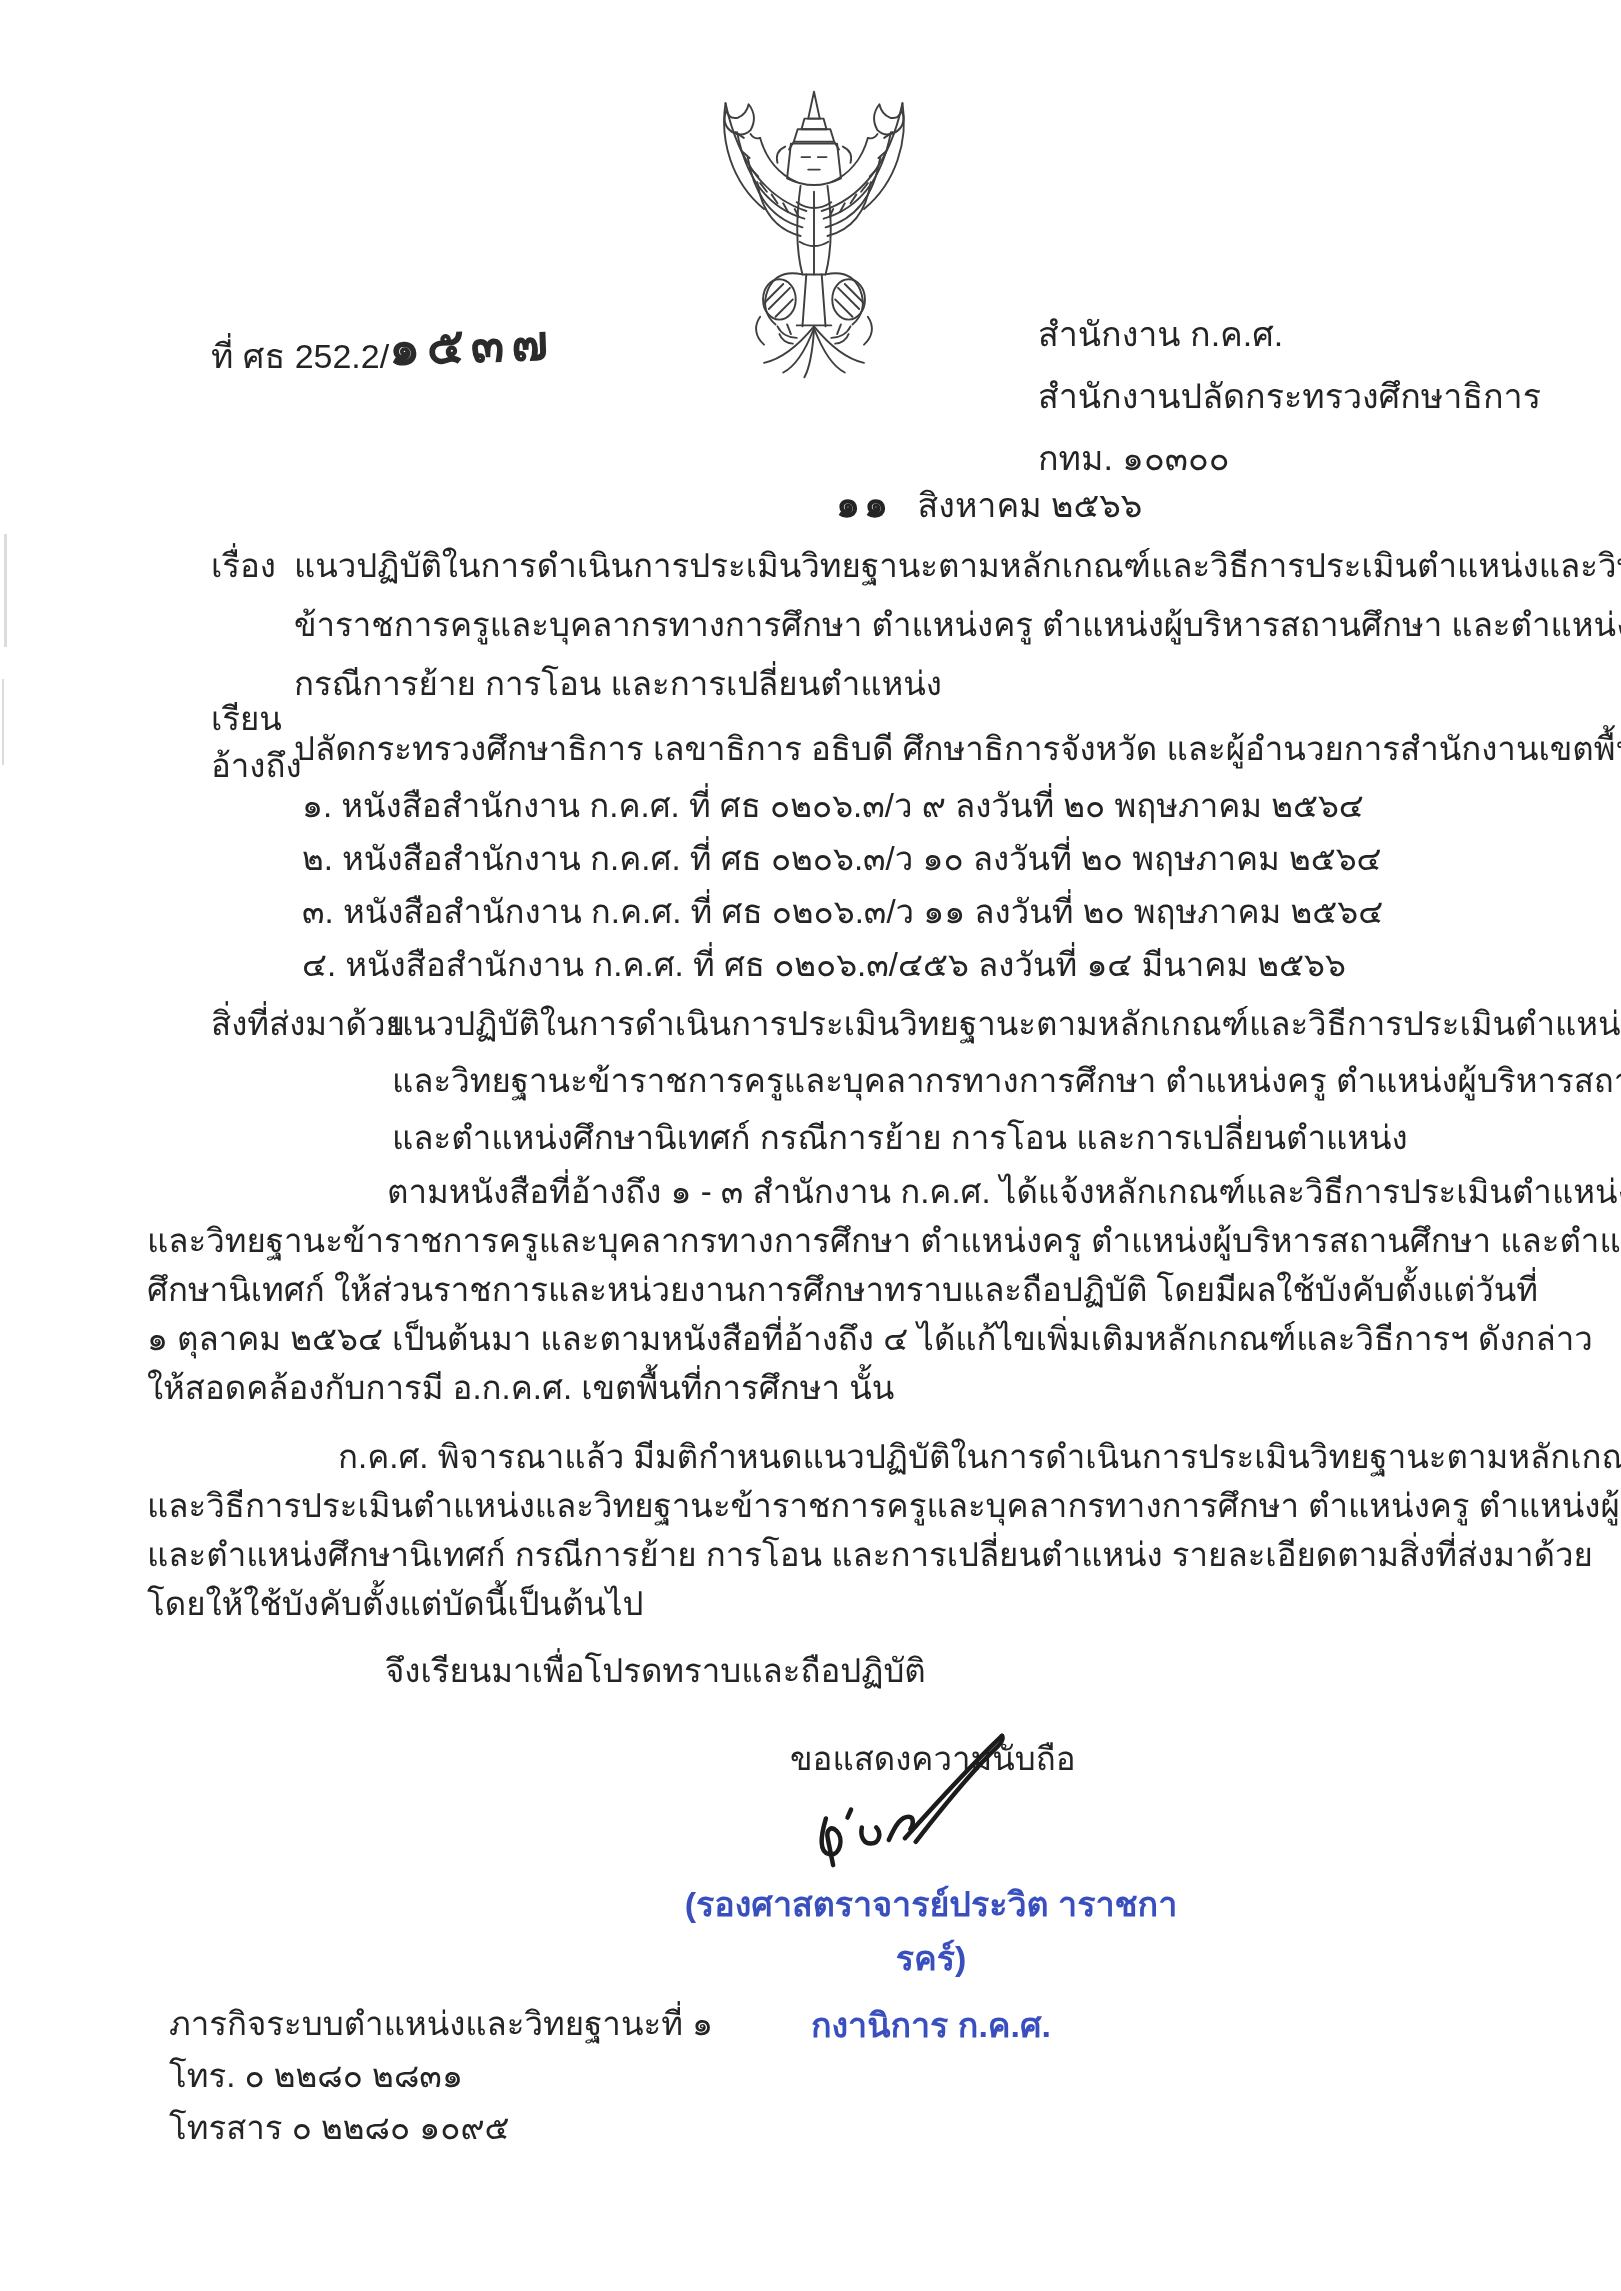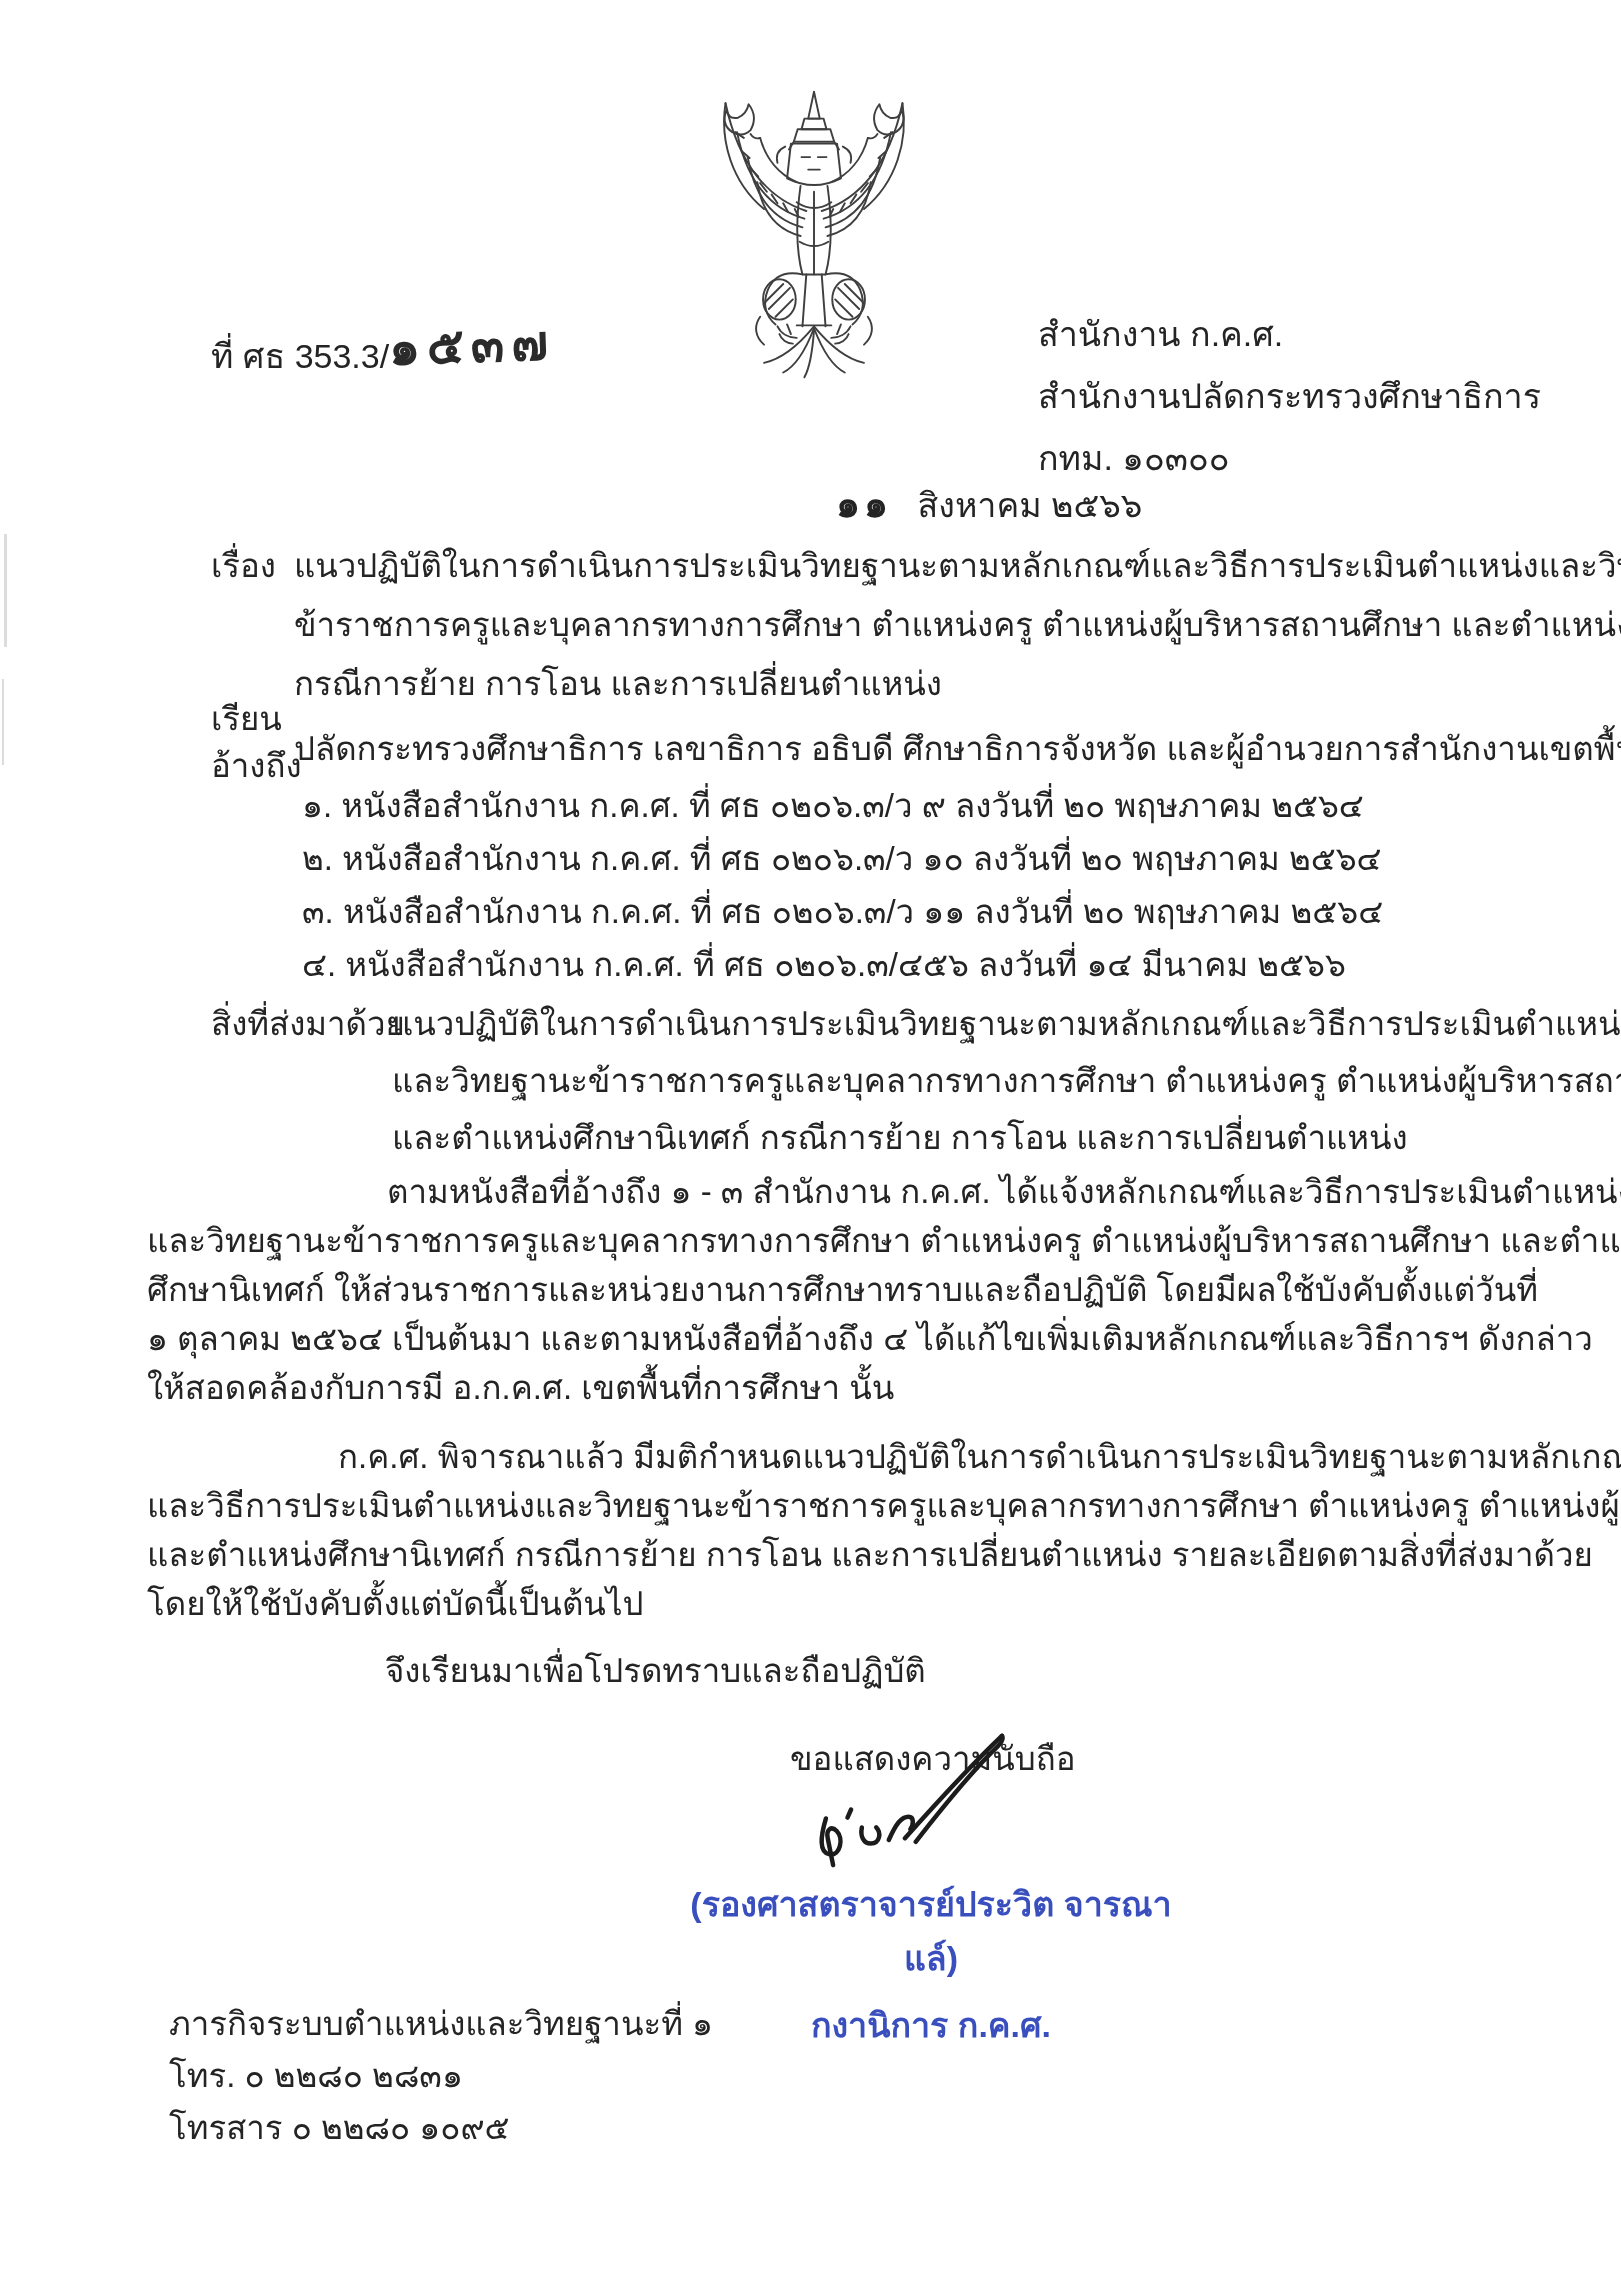--- a/index.html
+++ b/index.html
@@ -107,21 +107,21 @@
         <path d="M138 196 L142 250"></path>
 
         <path d="M130 250 C148 272 164 284 182 288"></path>
         <path d="M130 252 C140 278 150 292 162 298"></path>
       </g>
       <use href="#rside" transform="translate(260 0) scale(-1 1)"></use>
     </g>
   </svg>
 
   <div class="t docnum">
-    <span>ที่ ศธ 353.3/</span><span class="handwritten">๑๕๓๗</span>
+    <span>ที่ ศธ 252.2/</span><span class="handwritten">๑๕๓๗</span>
   </div>
 
   <div class="t office lines">
     <div>สำนักงาน ก.ค.ศ.</div>
     <div>สำนักงานปลัดกระทรวงศึกษาธิการ</div>
     <div>กทม. ๑๐๓๐๐</div>
   </div>
 
   <div class="t dateline">
     <span class="date-day">๑๑</span><span>สิงหาคม ๒๕๖๖</span>
@@ -176,21 +176,21 @@
       <path d="M30 100 C24 120 22 138 34 140 C46 142 50 122 42 114 C36 108 30 112 32 122 L38 152"></path>
       <path d="M58 90 L54 99"></path>
       <path d="M70 110 C68 120 72 128 80 128 C90 128 92 116 86 110"></path>
       <path d="M100 124 C108 106 114 98 122 98 C128 98 128 106 124 112"></path>
       <path d="M118 122 C152 84 192 40 226 8"></path>
       <path d="M226 8 C228 11 226 15 221 20 C192 48 158 90 130 126"></path>
     </g>
   </svg>
 
   <div class="signer">
-    <div>(รองศาสตราจารย์ประวิต จารณาแล์)</div>
+    <div>(รองศาสตราจารย์ประวิต าราชการคร์)</div>
     <div class="signer-title">กงานิการ ก.ค.ศ.</div>
   </div>
 
   <div class="t footer lines">
     <div>ภารกิจระบบตำแหน่งและวิทยฐานะที่ ๑</div>
     <div>โทร. ๐ ๒๒๘๐ ๒๘๓๑</div>
     <div>โทรสาร ๐ ๒๒๘๐ ๑๐๙๕</div>
   </div>
 
   <div class="artifact a1"></div>

